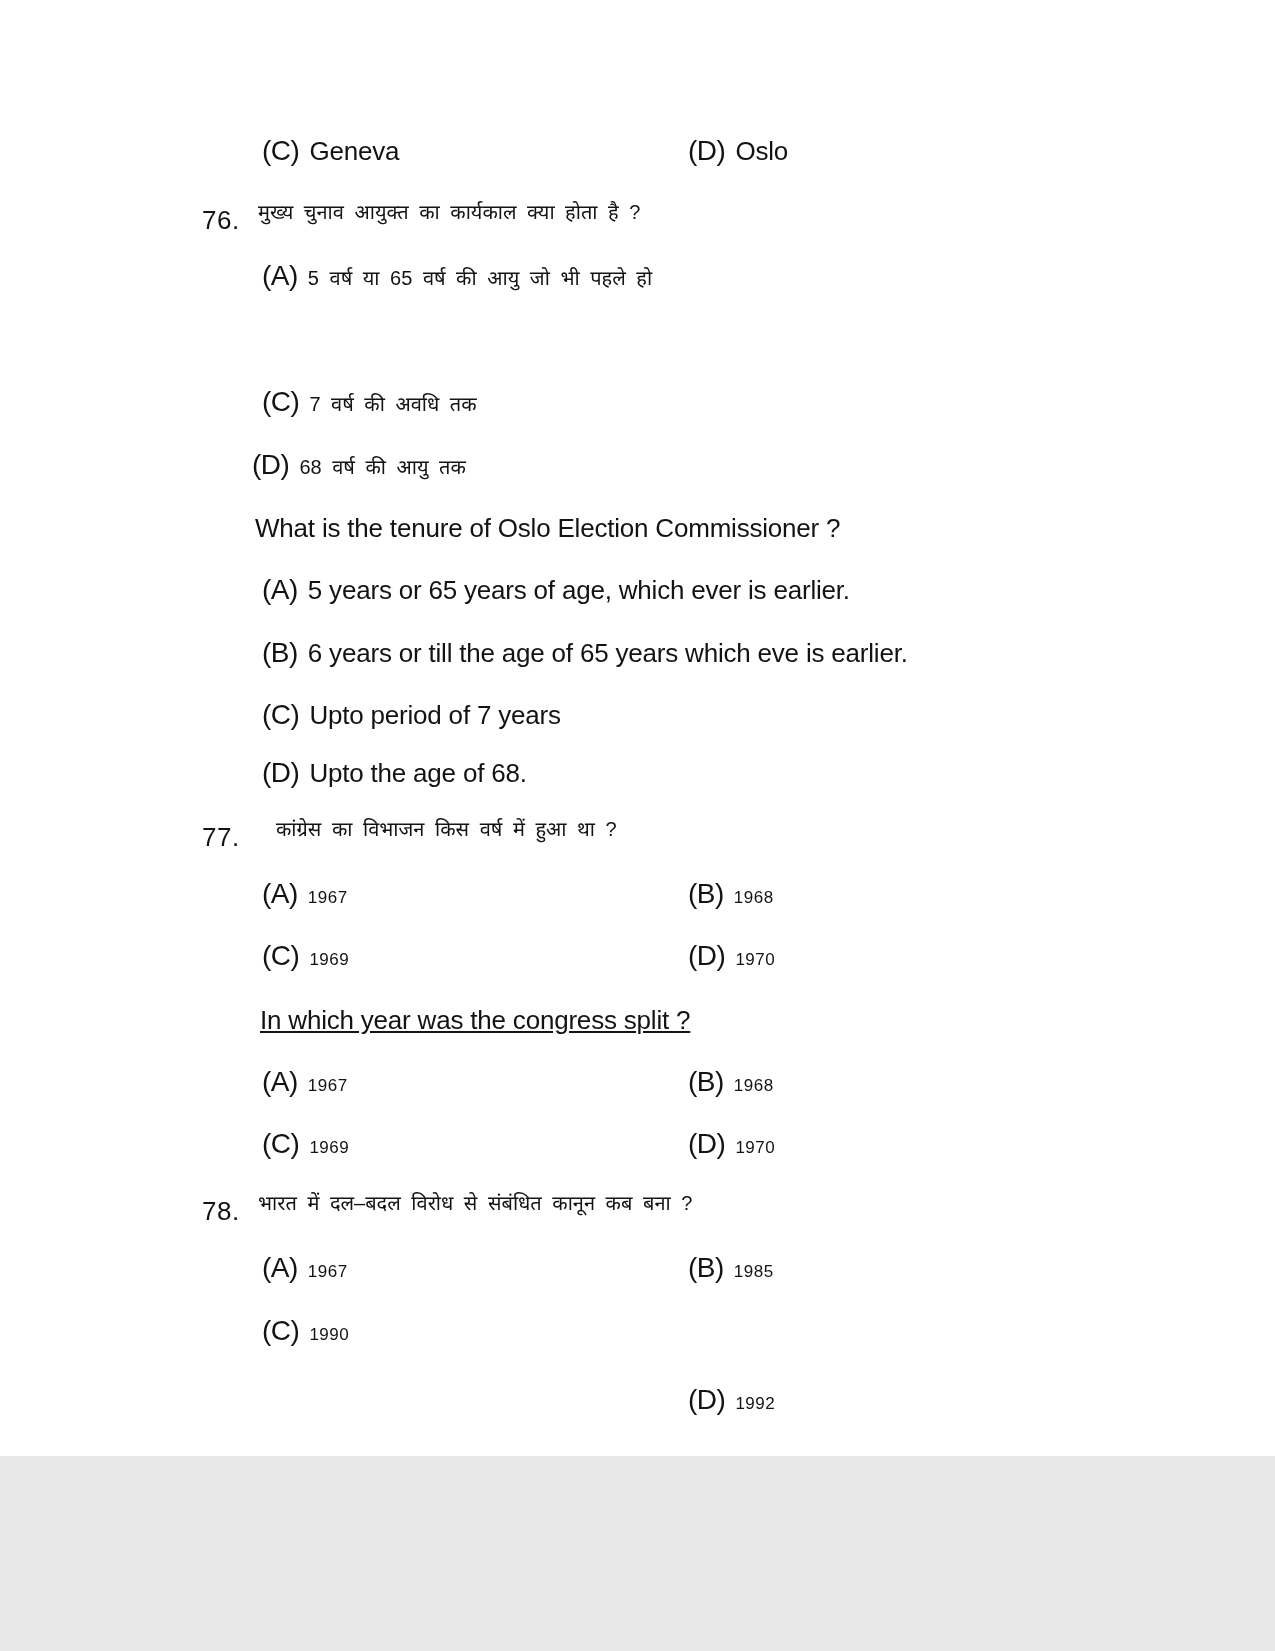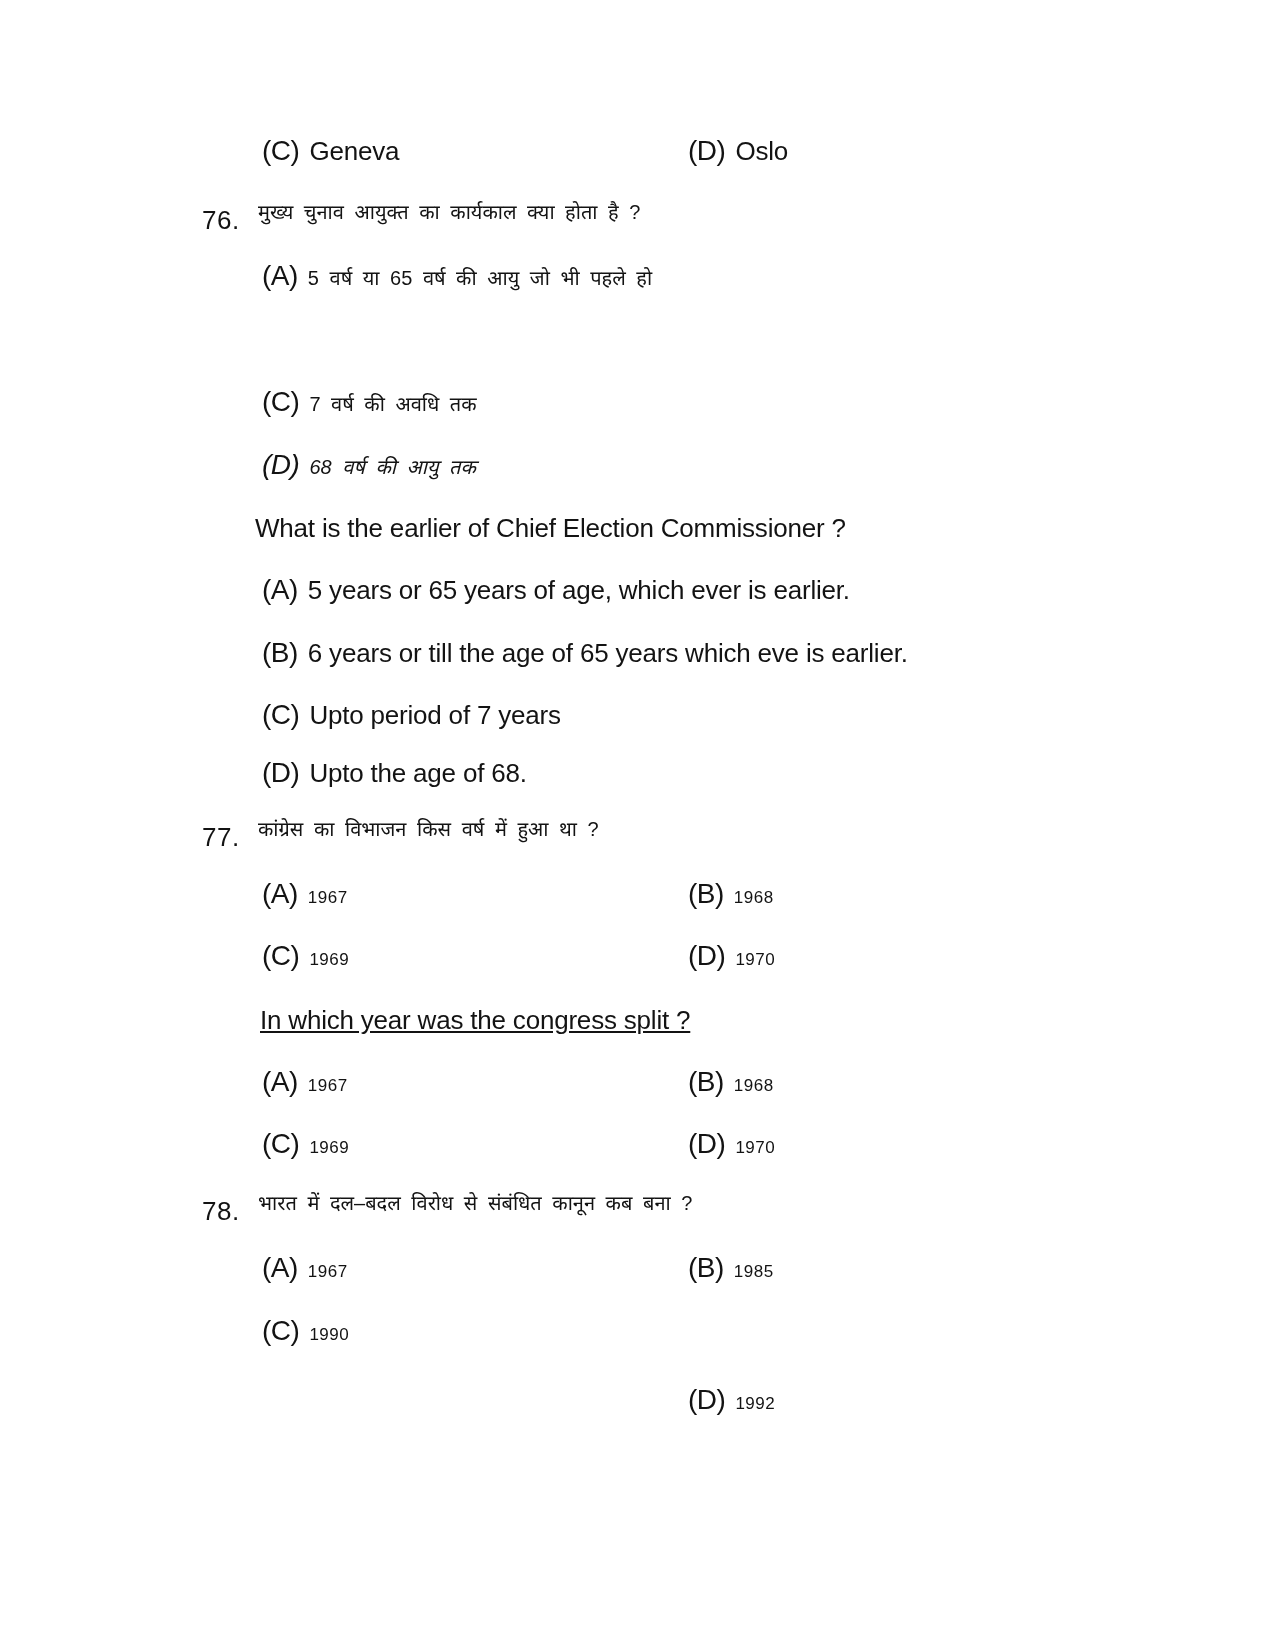--- a/index.html
+++ b/index.html
@@ -3,21 +3,21 @@
 <meta charset="utf-8">
 <style>
   html, body {
     margin: 0;
     padding: 0;
     background: #e8e8e8;
   }
   .page {
     position: relative;
     width: 1275px;
-    height: 1651px;
+    height: 1456px;
     margin: 0 auto;
     background: #ffffff;
     font-family: "Liberation Sans", "DejaVu Sans", sans-serif;
     color: #131313;
     overflow: hidden;
   }
   .abs { position: absolute; white-space: nowrap; }
   .qnum {
     font-size: 26px;
     letter-spacing: 0.5px;
@@ -63,41 +63,41 @@
 
   <div class="abs qnum" style="left:202px; top:205px;">76.</div>
   <div class="abs hindi" style="left:258px; top:198px;">मुख्य चुनाव आयुक्त का कार्यकाल क्या होता है ?</div>
 
   <div class="abs" style="left:262px; top:260px;">
     <span class="opt-letter">(A)</span><span class="hindi">5 वर्ष या 65 वर्ष की आयु जो भी पहले हो</span>
   </div>
   <div class="abs" style="left:262px; top:386px;">
     <span class="opt-letter">(C)</span><span class="hindi">7 वर्ष की अवधि तक</span>
   </div>
-  <div class="abs" style="left:262px; top:449px;font-style:italic;">
+  <div class="abs" style="left:252px; top:449px;">
     <span class="opt-letter">(D)</span><span class="hindi">68 वर्ष की आयु तक</span>
   </div>
 
-  <div class="abs english" style="left:255px; top:513px;">What is the earlier of Chief Election Commissioner ?</div>
+  <div class="abs english" style="left:255px; top:513px;">What is the tenure of Oslo Election Commissioner ?</div>
 
   <div class="abs" style="left:262px; top:574px;">
     <span class="opt-letter">(A)</span><span class="english">5 years or 65 years of age, which ever is earlier.</span>
   </div>
   <div class="abs" style="left:262px; top:637px;">
     <span class="opt-letter">(B)</span><span class="english">6 years or till the age of 65 years which eve is earlier.</span>
   </div>
   <div class="abs" style="left:262px; top:699px;">
     <span class="opt-letter">(C)</span><span class="english">Upto period of 7 years</span>
   </div>
   <div class="abs" style="left:262px; top:757px;">
     <span class="opt-letter">(D)</span><span class="english">Upto the age of 68.</span>
   </div>
 
   <div class="abs qnum" style="left:202px; top:822px;">77.</div>
-  <div class="abs hindi" style="left:258px; top:815px;">कांग्रेस का विभाजन किस वर्ष में हुआ था ?</div>
+  <div class="abs hindi" style="left:276px; top:815px;">कांग्रेस का विभाजन किस वर्ष में हुआ था ?</div>
 
   <div class="abs" style="left:262px; top:878px;">
     <span class="opt-letter">(A)</span><span class="year">1967</span>
   </div>
   <div class="abs" style="left:688px; top:878px;">
     <span class="opt-letter">(B)</span><span class="year">1968</span>
   </div>
   <div class="abs" style="left:262px; top:940px;">
     <span class="opt-letter">(C)</span><span class="year">1969</span>
   </div>

